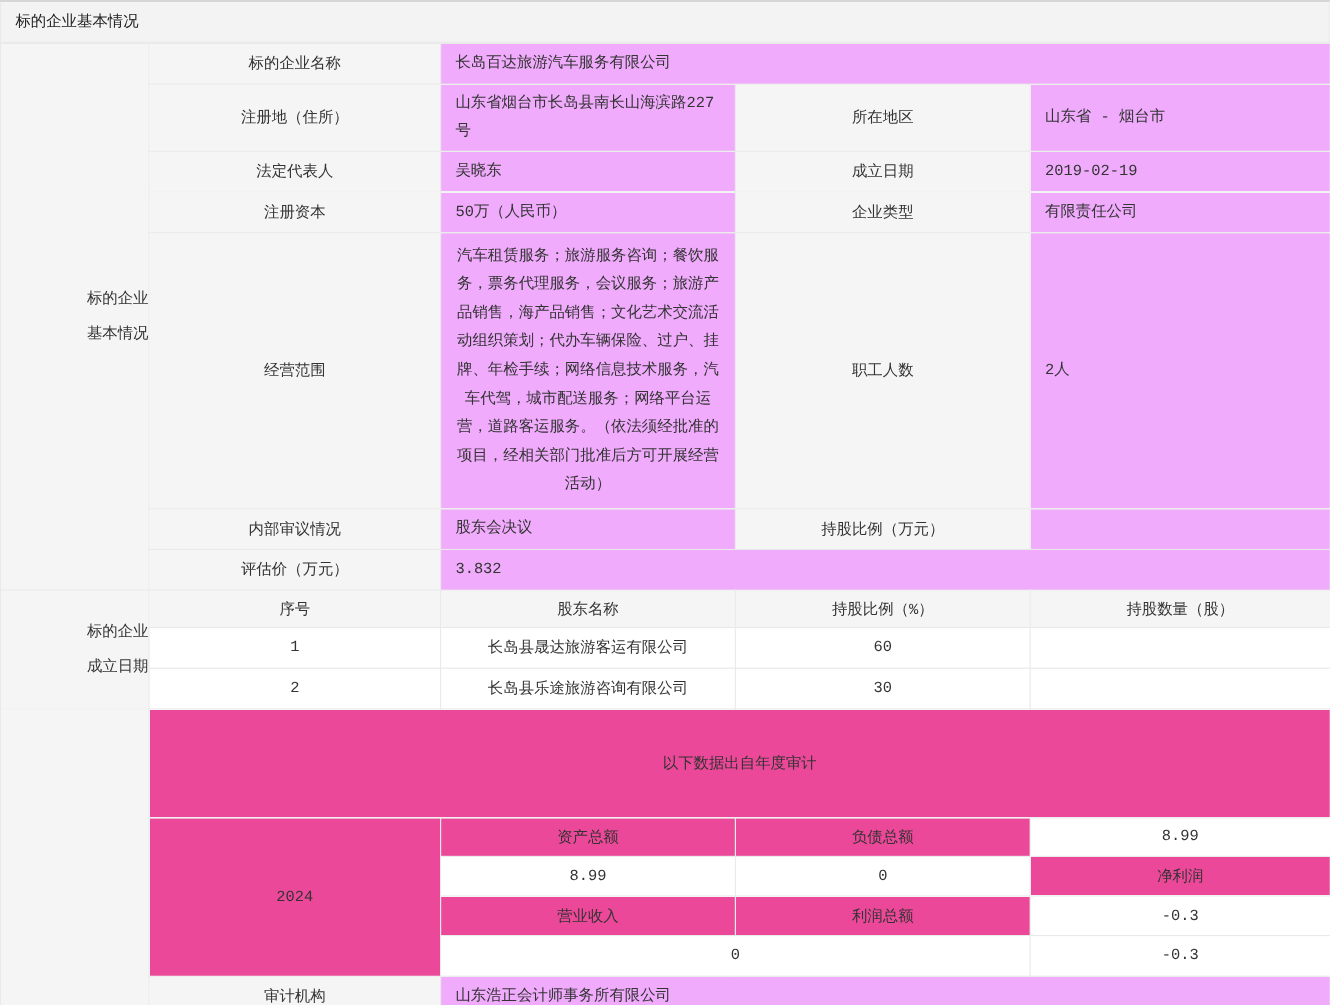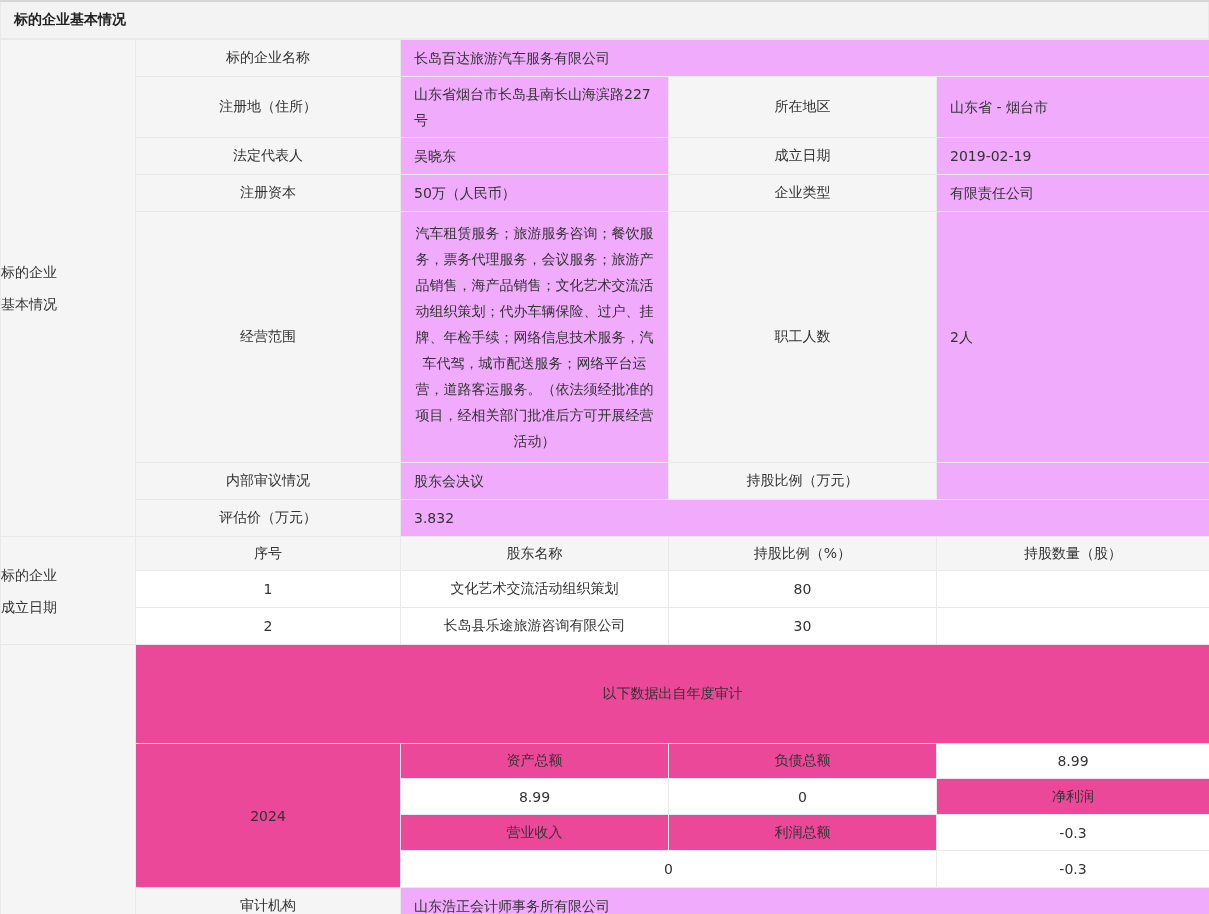--- a/index.html
+++ b/index.html
@@ -18,49 +18,50 @@
   .title-bar {
     height: 37px;
     background: #f3f3f3;
     border-left: 1px solid #e9e9e9;
     border-right: 1px solid #e9e9e9;
     border-bottom: 1px solid #e9e9e9;
     display: flex;
     align-items: center;
     padding-left: 13px;
     font-size: 14px;
-    font-weight: bold;
+    font-weight: normal;
     color: #222222;
   }
   table.info {
     width: 1209px;
     border-collapse: collapse;
     table-layout: fixed;
   }
   table.info td {
     border: 1px solid #e9e9e9;
     font-size: 14px;
     color: #333333;
     vertical-align: middle;
     overflow: hidden;
+    font-family: Liberation Mono, monospace;
   }
   td.lab {
     background: #f5f5f5;
     text-align: center;
     padding: 4px 10px;
   }
   td.val {
     background: #f0abfc;
     text-align: left;
     padding: 4px 13px;
     line-height: 26px;
   }
   td.grp {
     background: #f5f5f5;
-    text-align: left;
+    text-align: right;
     vertical-align: middle;
   }
   td.grp div { line-height: 32px; }
   td.ctr { text-align: center; padding: 4px 10px; }
   td.gray { background: #ec4899; }
   td.white { background: #ffffff; }
   td.scope {
     line-height: 26px;
     padding: 8px 13px;
     text-align: center;
@@ -138,22 +139,22 @@
         <div>成立日期</div>
       </td>
       <td class="lab">序号</td>
       <td class="lab">股东名称</td>
       <td class="lab">持股比例（%）</td>
       <td class="lab">持股数量（股）</td>
     </tr>
 
     <tr style="height:37px">
       <td class="ctr white">1</td>
-      <td class="ctr white">文化艺术交流活动组织策划</td>
-      <td class="ctr white">80</td>
+      <td class="ctr white">长岛县晟达旅游客运有限公司</td>
+      <td class="ctr white">60</td>
       <td class="ctr white"></td>
     </tr>
 
     <tr style="height:37px">
       <td class="ctr white">2</td>
       <td class="ctr white">长岛县乐途旅游咨询有限公司</td>
       <td class="ctr white">30</td>
       <td class="ctr white"></td>
     </tr>
 

